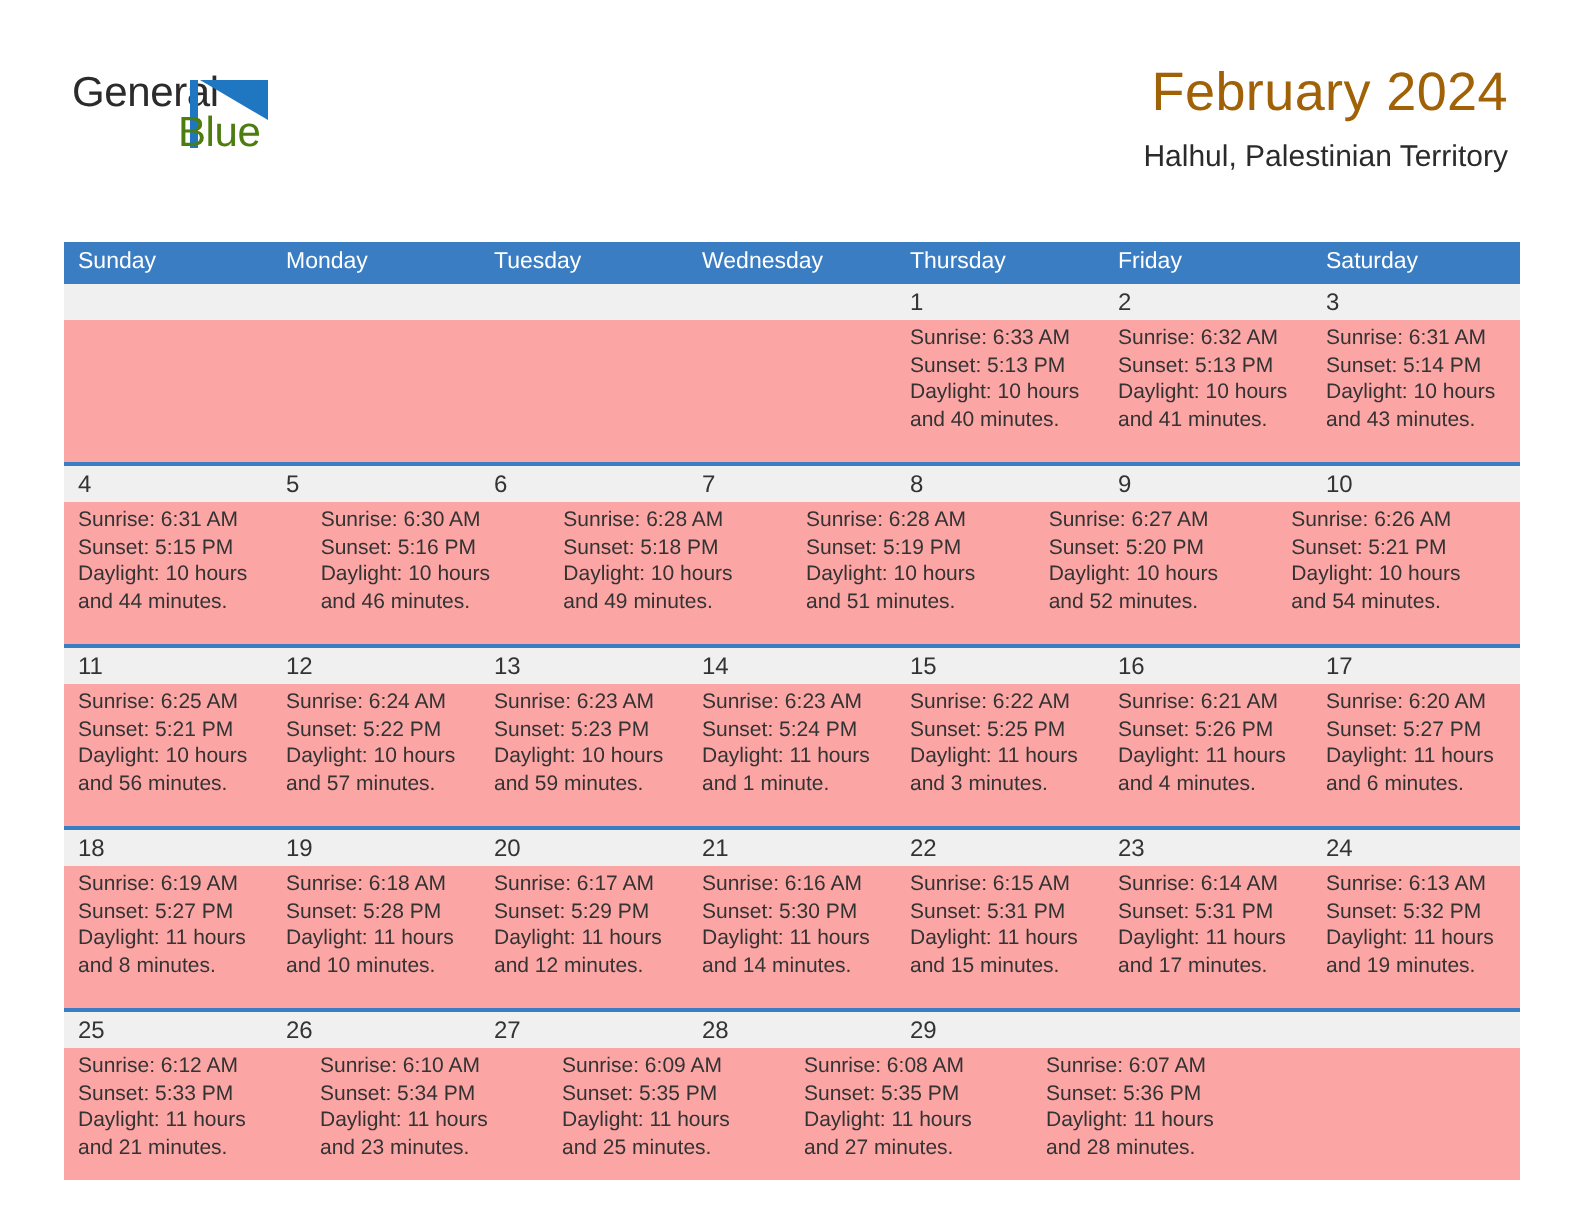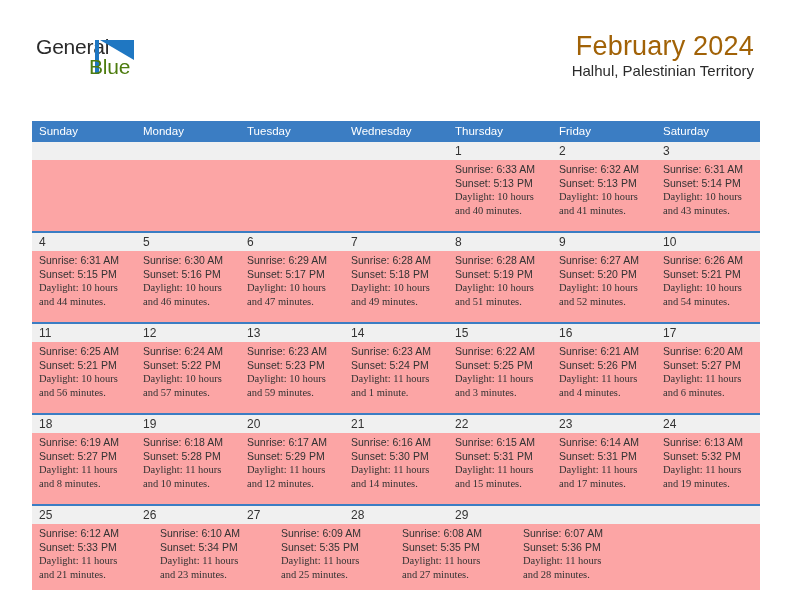--- a/index.html
+++ b/index.html
@@ -75,20 +75,21 @@
     text-align: right;
   }
   .cal-title {
     font-size: 27px;
     color: #a16207;
     font-weight: 400;
     line-height: 32px;
     letter-spacing: 0.2px;
   }
   .cal-subtitle {
+    margin-top: 8px;
     font-size: 15px;
     color: #2b2b2b;
     font-weight: 400;
     line-height: 18px;
   }
 
   
   .calendar {
     position: absolute;
     left: 32px;
@@ -142,21 +143,20 @@
   }
   .detail p {
     font-size: 10.5px;
     color: #333333;
     line-height: 13.6px;
     white-space: nowrap;
   }
   .detail .dl-wrap {
     white-space: normal;
     width: 86px;
-    font-family: Liberation Serif, serif;
   }
   .week.last .detail-band { height: 66px; gap: 28px; }
 </style>
 </head>
 <body>
 
 <div class="page">
 
   <div class="header">
 
@@ -252,25 +252,20 @@
           <p>Sunrise: 6:31 AM</p>
           <p>Sunset: 5:15 PM</p>
           <p class="dl-wrap">Daylight: 10 hours and 44 minutes.</p>
         </div>
         <div class="detail">
           <p>Sunrise: 6:30 AM</p>
           <p>Sunset: 5:16 PM</p>
           <p class="dl-wrap">Daylight: 10 hours and 46 minutes.</p>
         </div>
         <div class="detail">
-          <p>Sunrise: 6:29 AM</p>
-          <p>Sunset: 5:17 PM</p>
-          <p class="dl-wrap">Daylight: 10 hours and 47 minutes.</p>
-        </div>
-        <div class="detail">
           <p>Sunrise: 6:28 AM</p>
           <p>Sunset: 5:18 PM</p>
           <p class="dl-wrap">Daylight: 10 hours and 49 minutes.</p>
         </div>
         <div class="detail">
           <p>Sunrise: 6:28 AM</p>
           <p>Sunset: 5:19 PM</p>
           <p class="dl-wrap">Daylight: 10 hours and 51 minutes.</p>
         </div>
         <div class="detail">

